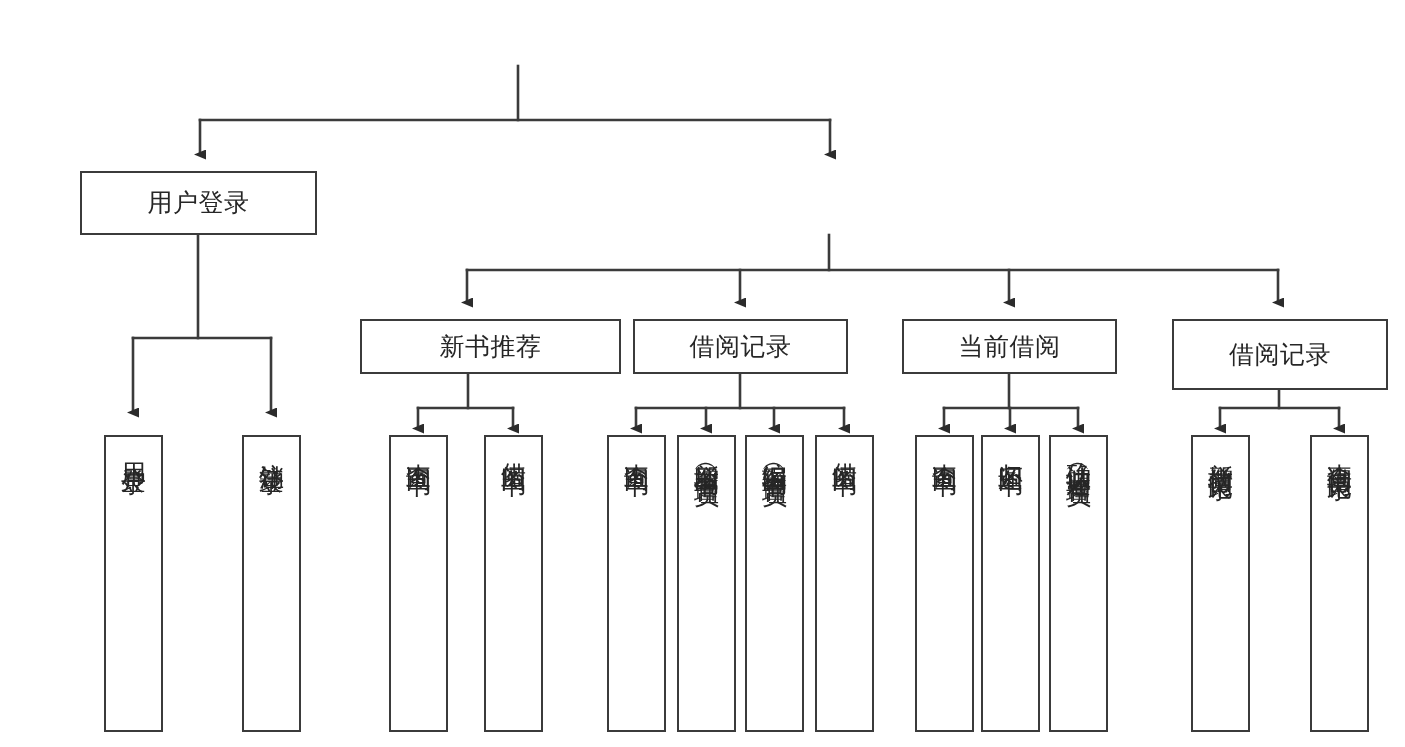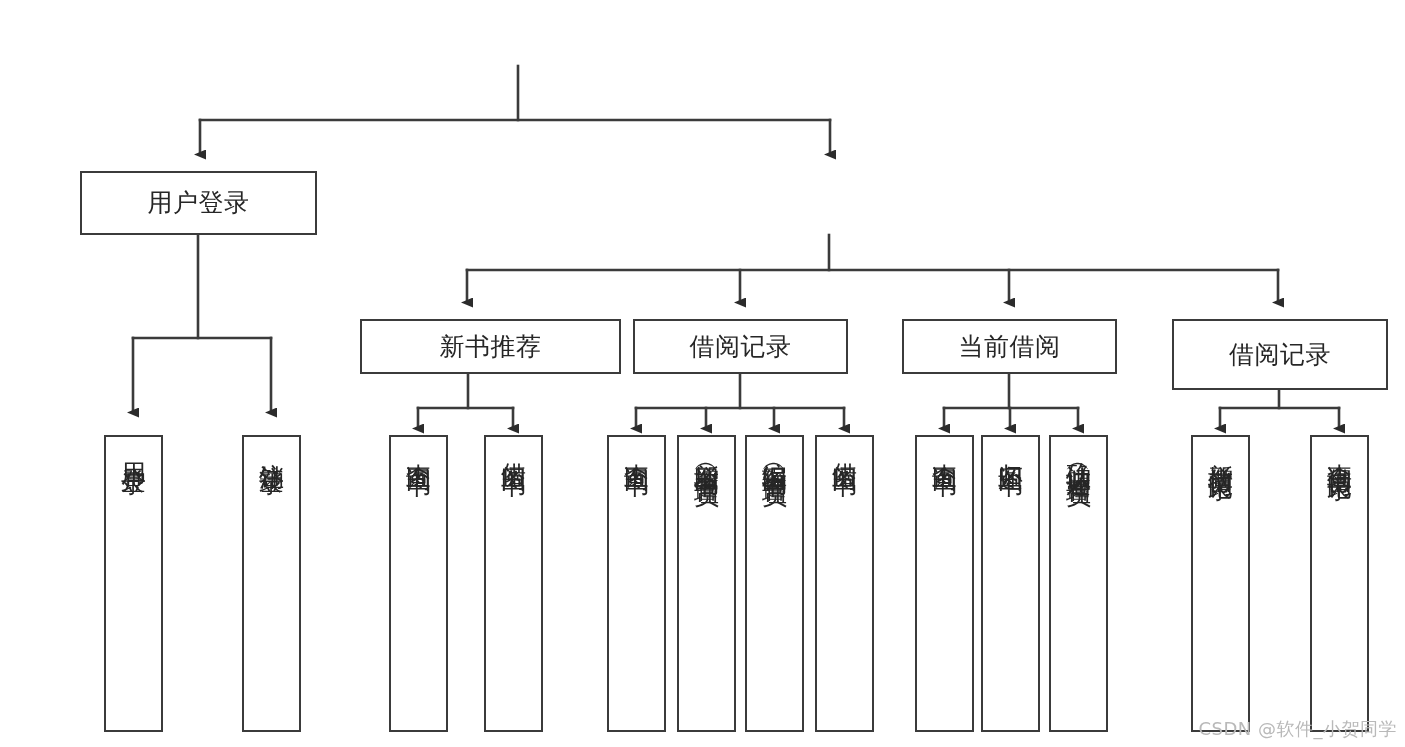--- a/index.html
+++ b/index.html
@@ -194,15 +194,14 @@
   </div>
 
   <div class="node vertical" style="left:1191px; top:435px; width:59px; height:297px;">
     <span class="node-label">新增借阅记录</span>
   </div>
 
   <div class="node vertical" style="left:1310px; top:435px; width:59px; height:297px;">
     <span class="node-label">查询借阅记录</span>
   </div>
 
-  <div class="watermark">CSDN @软件_小贺同学</div>
 
 </div>
 
 </body></html>

